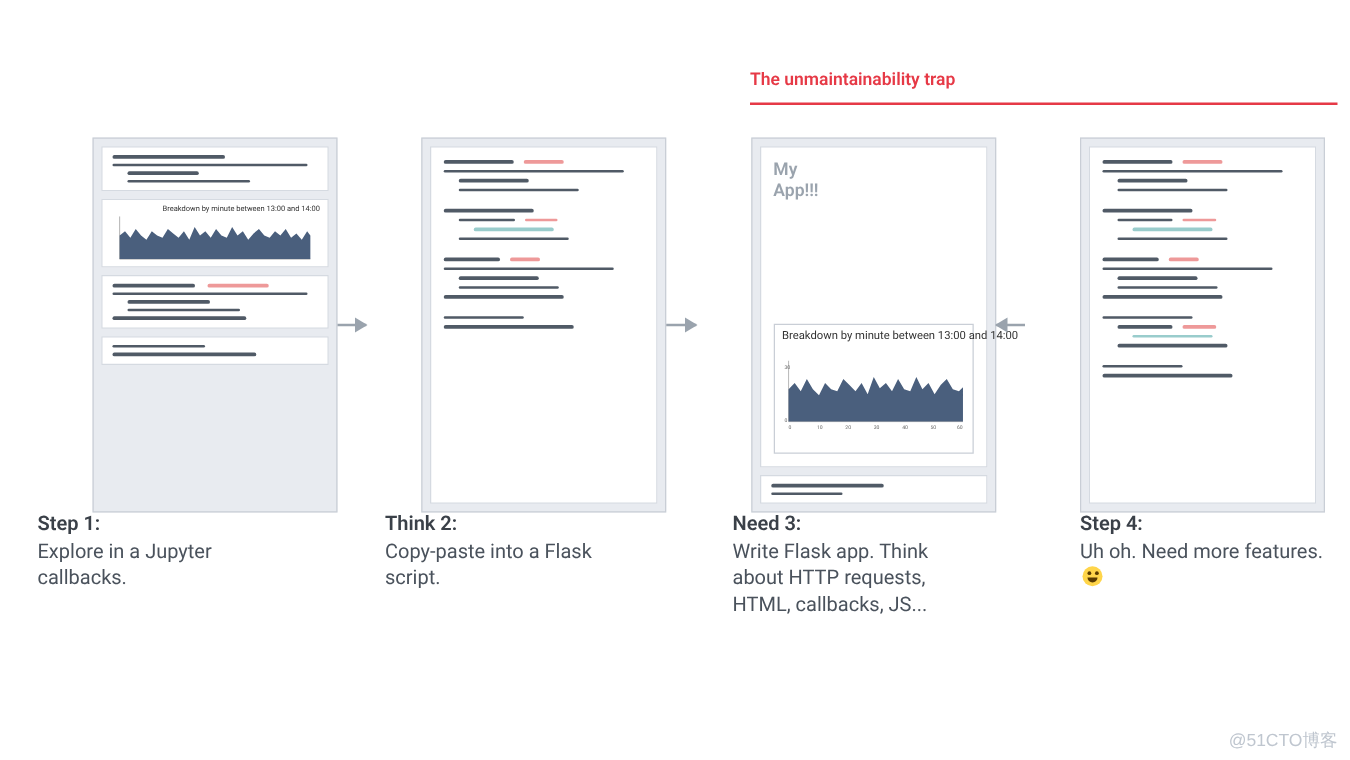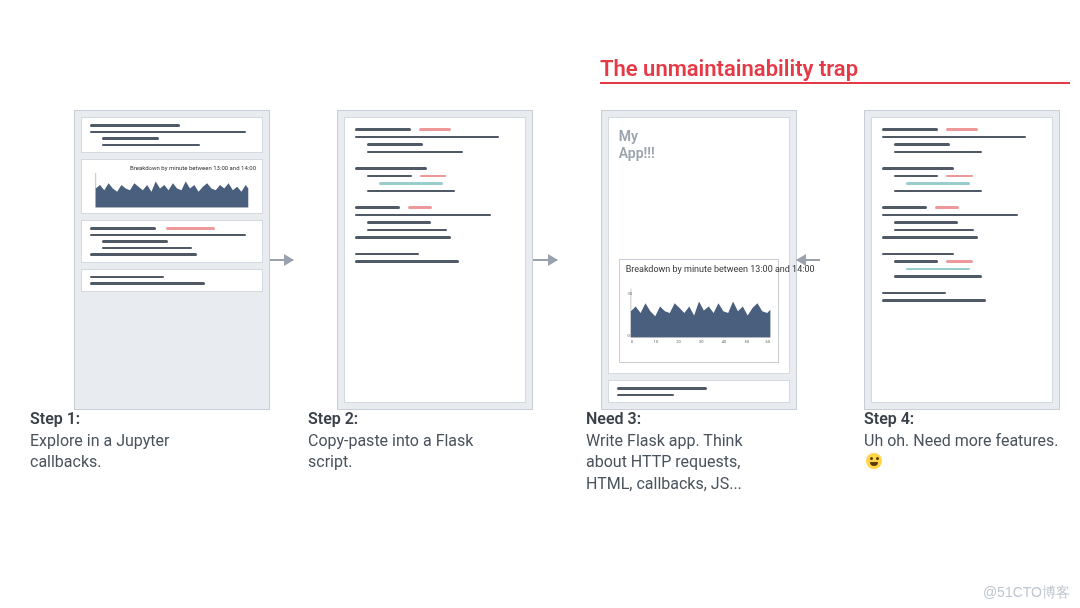--- a/index.html
+++ b/index.html
@@ -12,21 +12,21 @@
     overflow: hidden;
   }
   .stage {
     position: absolute;
     left: 30px; top: 56px;
     width: 1030px;
   }
   .trap-label {
     position: absolute;
     left: 570px; top: 0;
-    font-size: 22px;
+    font-size: 14px;
     font-weight: 600;
     color: #e63946;
   }
   .trap-underline {
     position: absolute;
     left: 570px; top: 26px;
     width: 470px;
     height: 2px;
     background: #e63946;
   }
@@ -328,21 +328,21 @@
     </div>
 
   </div>
 
   <div class="captions">
     <div class="cap">
       <b>Step 1:</b><br>
       <span>Explore in a Jupyter callbacks.</span>
     </div>
     <div class="cap">
-      <b>Step 2:</b><br>
+      <b>Think 2:</b><br>
       <span>Copy-paste into a Flask script.</span>
     </div>
     <div class="cap">
       <b>Need 3:</b><br>
       <span>Write Flask app. Think about HTTP requests, HTML, callbacks, JS...</span>
     </div>
     <div class="cap">
       <b>Step 4:</b><br>
       <span>Uh oh. Need more features.</span><span class="emoji"></span>
     </div>

